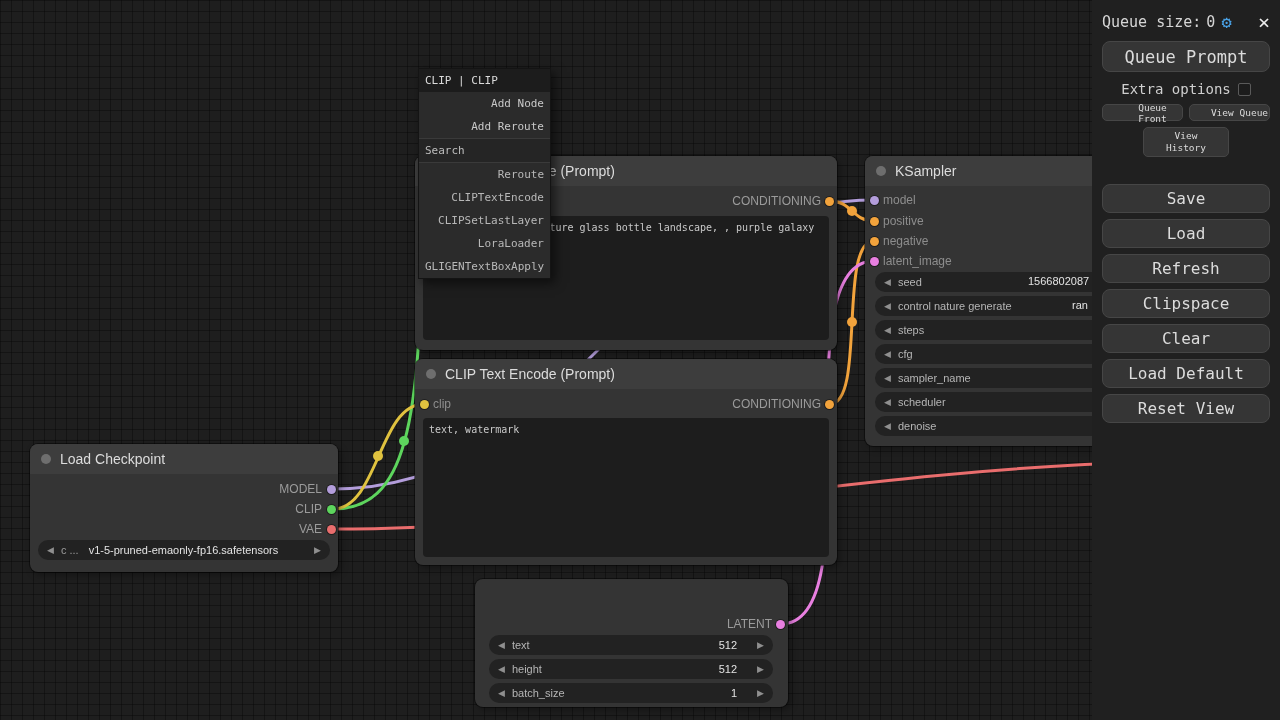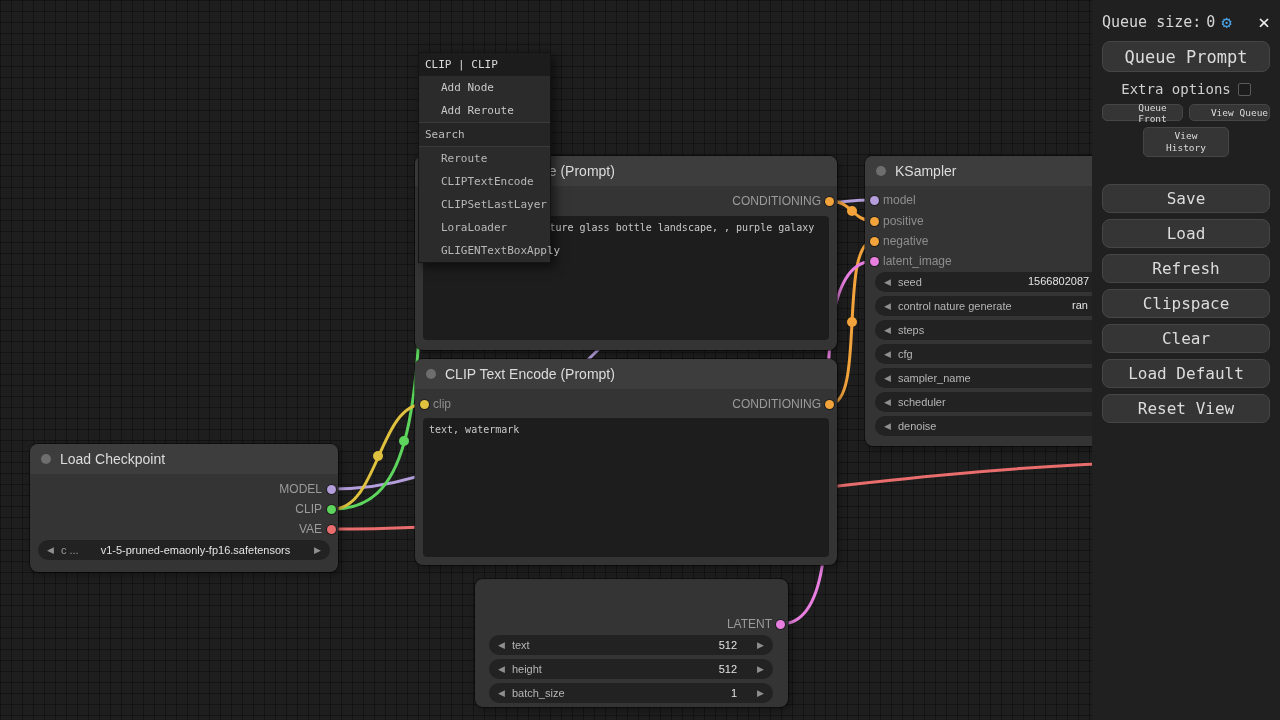--- a/index.html
+++ b/index.html
@@ -32,30 +32,30 @@
     font:10px/13px "DejaVu Sans Mono",monospace; color:#c9c9c9; overflow:hidden;
     white-space:pre-wrap; word-wrap:break-word; }
   .widget { position:absolute; height:20px; background:#222; border-radius:10px;
     display:flex; align-items:center; padding:0 9px; font-size:11px; color:#b5b5b5;
     overflow:hidden; white-space:nowrap; }
   .arr { font-size:9px; color:#8f8f8f; flex:none; font-family:"DejaVu Sans",sans-serif; }
   .arr.right { margin-left:auto; }
   .wlabel { margin-left:7px; }
   .wlabel.dim { color:#9a9a9a; }
   .wvalue { margin-left:auto; color:#e3e3e3; padding-right:20px; }
-  .wvalue-mid { margin-left:22px; color:#e3e3e3; }
+  .wvalue-mid { margin-left:10px; color:#e3e3e3; }
   .wvalue-abs { position:absolute; top:3px; color:#e3e3e3; }
   .spacer { flex:1; }
 
   
   .ctx { position:absolute; z-index:10; width:133px; background:#2b2b2b;
     border:1px solid #141414; box-shadow:4px 4px 10px rgba(0,0,0,.55);
     font:11px/13px "DejaVu Sans Mono",monospace; }
   .ctx-title { background:#1c1c1c; color:#dcdcdc; padding:5px 6px; }
-  .ctx-item { padding:5px 22px; color:#c8c8c8; }
+  .ctx-item { padding:5px 6px; color:#c8c8c8;text-align:right; }
   .ctx-item.filtered { color:#b8b8b8; }
   .ctx-search { padding:5px 6px; color:#bdbdbd; background:#252525;
     border-top:1px solid #3a3a3a; border-bottom:1px solid #3a3a3a; }
 
   
   .sidebar { position:absolute; top:0; right:0; width:188px; height:720px;
     background:#202020; z-index:30; display:flex; flex-direction:column;
     padding:12px 10px; font-family:"DejaVu Sans Mono",monospace; }
   .btn { background:#353535; border:1px solid #464646; border-radius:8px;
     color:#dcdcdc; font-family:"DejaVu Sans Mono",monospace; cursor:pointer;
@@ -210,21 +210,21 @@
       <span class="arr">▶</span>
     </div>
     <div class="widget" style="left:14px;top:104px;width:284px">
       <span class="arr">◀</span>
       <span class="wlabel">batch_size</span>
       <span class="wvalue">1</span>
       <span class="arr">▶</span>
     </div>
   </div>
 
-  <div class="ctx" style="left:418px;top:52px">
+  <div class="ctx" style="left:418px;top:68px">
     <div class="ctx-title">CLIP | CLIP</div>
     <div class="ctx-item">Add Node</div>
     <div class="ctx-item">Add Reroute</div>
     <div class="ctx-search">Search</div>
     <div class="ctx-item filtered">Reroute</div>
     <div class="ctx-item filtered">CLIPTextEncode</div>
     <div class="ctx-item filtered">CLIPSetLastLayer</div>
     <div class="ctx-item filtered">LoraLoader</div>
     <div class="ctx-item filtered">GLIGENTextBoxApply</div>
   </div>

